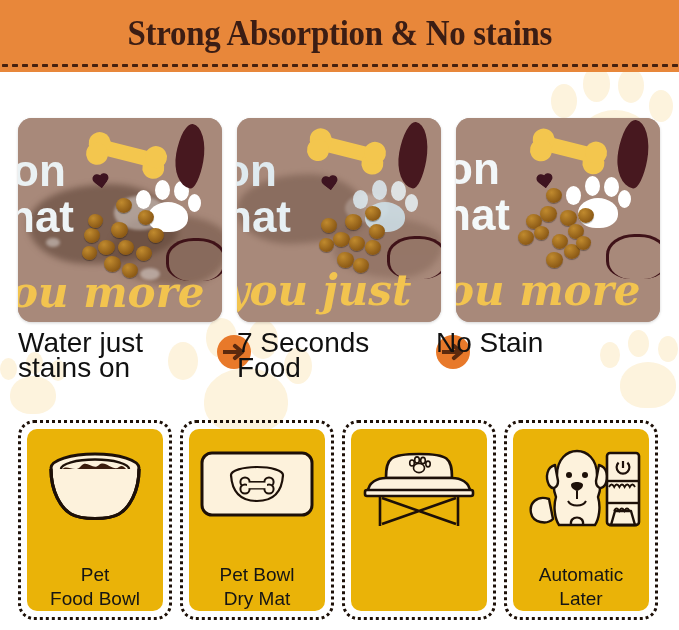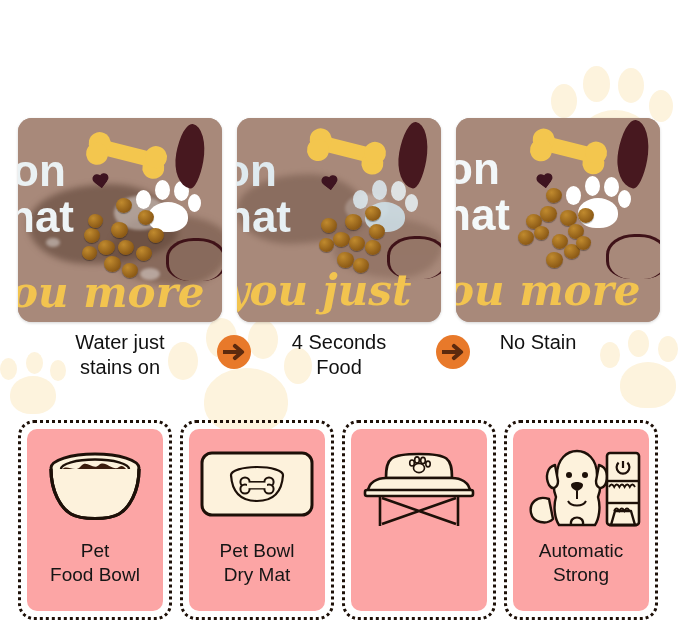--- a/index.html
+++ b/index.html
@@ -108,43 +108,43 @@
     position:absolute;width:34px;height:34px;border-radius:50%;
     background:#e8792a;z-index:6;display:flex;align-items:center;justify-content:center;
   }
   .arrow.a1{left:217px;top:217px;}
   .arrow.a2{left:436px;top:217px;}
   .arrow svg{display:block;}
 
   
   .captions{position:absolute;left:0;top:330px;width:679px;height:62px;z-index:4;}
   .caption{
-    position:absolute;top:0;width:204px;text-align:center;
-    font-size:20px;line-height:25px;color:#111;
+    position:absolute;top:0;width:204px;
+    font-size:28px;line-height:25px;color:#111;
   }
   .caption.c1{left:18px;}
   .caption.c2{left:237px;}
   .caption.c3{left:436px;}
 
   
   .cards{position:absolute;left:0;top:420px;width:679px;height:202px;z-index:4;}
   .card{
     position:absolute;top:0;width:154px;height:200px;
     border:3px dotted #1d1008;border-radius:16px;
     box-sizing:border-box;
     display:flex;flex-direction:column;align-items:center;
   }
   .card.k1{left:18px;}
   .card.k2{left:180px;}
   .card.k3{left:342px;}
   .card.k4{left:504px;}
   .card-inner{
     width:136px;height:182px;margin-top:6px;
-    background:#fca5a5;border-radius:10px;
-    display:flex;flex-direction:column;align-items:center;justify-content:flex-start;
+    background:#eab308;border-radius:10px;
+    display:flex;flex-direction:column;align-items:center;justify-content:space-between;
   }
   .card-icon{height:100px;display:flex;align-items:center;justify-content:center;margin-top:6px;}
   .card-label{
     margin-top:4px;text-align:center;font-size:19px;line-height:24px;color:#151515;
   }
 </style>
 </head>
 <body>
 
 <div id="root">
@@ -171,20 +171,24 @@
       <div class="pad" style="left:50px;top:8px;width:16px;height:21px;"></div>
     </div>
     <div class="paw" style="left:600px;top:330px;width:90px;height:90px;">
       <div class="pad" style="left:20px;top:32px;width:56px;height:46px;border-radius:50% 50% 45% 45%;"></div>
       <div class="pad" style="left:0px;top:12px;width:20px;height:26px;"></div>
       <div class="pad" style="left:28px;top:0px;width:21px;height:27px;"></div>
       <div class="pad" style="left:58px;top:6px;width:20px;height:26px;"></div>
     </div>
   </div>
 
+  <div class="header">
+    <div class="header-title">Strong Absorption &amp; No stains</div>
+    <div class="header-dots"></div>
+  </div>
 
   <div class="photo-row">
 
     <div class="photo p1">
       <div class="mat"></div>
       <div class="wet" style="left:10px;top:66px;width:150px;height:80px;border-radius:55% 45% 60% 40%/50% 60% 40% 50%;"></div>
       <div class="wet w2" style="left:92px;top:96px;width:120px;height:72px;border-radius:45% 55% 40% 60%/55% 40% 60% 45%;"></div>
       <div class="sheen" style="left:96px;top:78px;width:52px;height:34px;"></div>
       <div class="sheen" style="left:28px;top:120px;width:14px;height:9px;"></div>
       <div class="sheen" style="left:122px;top:150px;width:20px;height:12px;"></div>
@@ -306,21 +310,21 @@
       </svg>
     </div>
   </div>
 
   <div class="captions">
     <div class="caption c1">
       <div>Water just</div>
       <div>stains on</div>
     </div>
     <div class="caption c2">
-      <div>4 Seconds</div>
+      <div>7 Seconds</div>
       <div>Food</div>
     </div>
     <div class="caption c3">
       <div>No Stain</div>
       <div></div>
     </div>
   </div>
 
   <div class="cards">
 
@@ -414,19 +418,19 @@
             <path d="M86 40 L118 40" stroke="#1d1008" stroke-width="2.4"></path>
             <path d="M88 46 q2.6 -5 5.2 0 q2.6 -5 5.2 0 q2.6 -5 5.2 0 q2.6 -5 5.2 0 q2.6 -5 5.2 0" stroke="#1d1008" stroke-width="1.8" fill="none"></path>
             <path d="M86 62 L118 62" stroke="#1d1008" stroke-width="2.4"></path>
             <path d="M90 84 L94 70 L110 70 L114 84 Z" fill="#fdf2dc" stroke="#1d1008" stroke-width="2.4" stroke-linejoin="round"></path>
             <path d="M93 70 q2.6 -5 5.2 0 q2.6 -5 5.2 0 q2.6 -5 5.2 0" stroke="#1d1008" stroke-width="1.8" fill="none"></path>
             <path d="M88 84 L116 84" stroke="#1d1008" stroke-width="2.6"></path>
           </svg>
         </div>
         <div class="card-label">
           <div>Automatic</div>
-          <div>Strong</div>
+          <div>Later</div>
         </div>
       </div>
     </div>
 
   </div>
 </div>
 
 </body></html>

